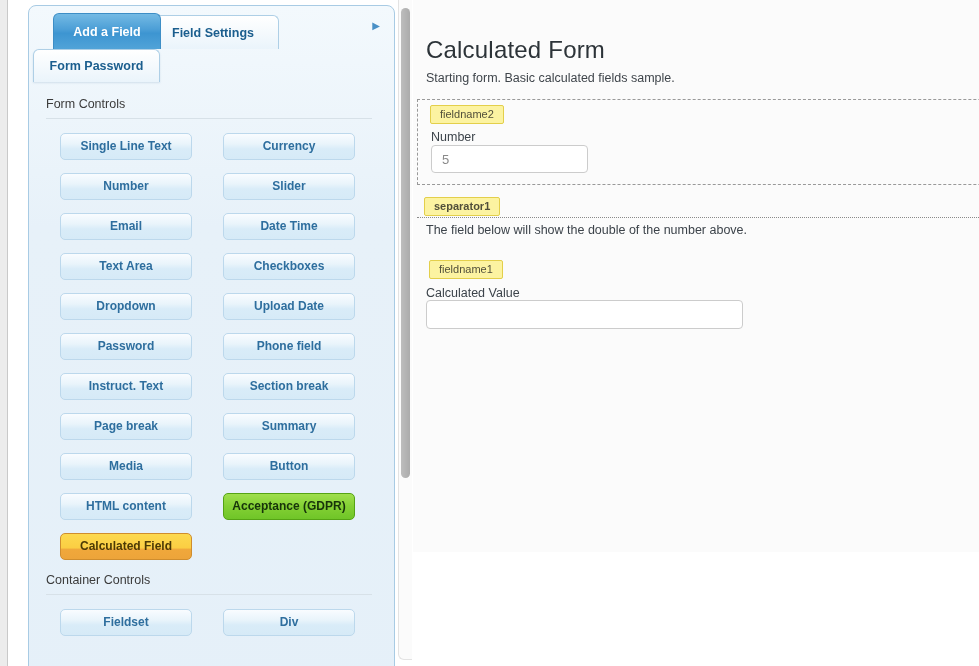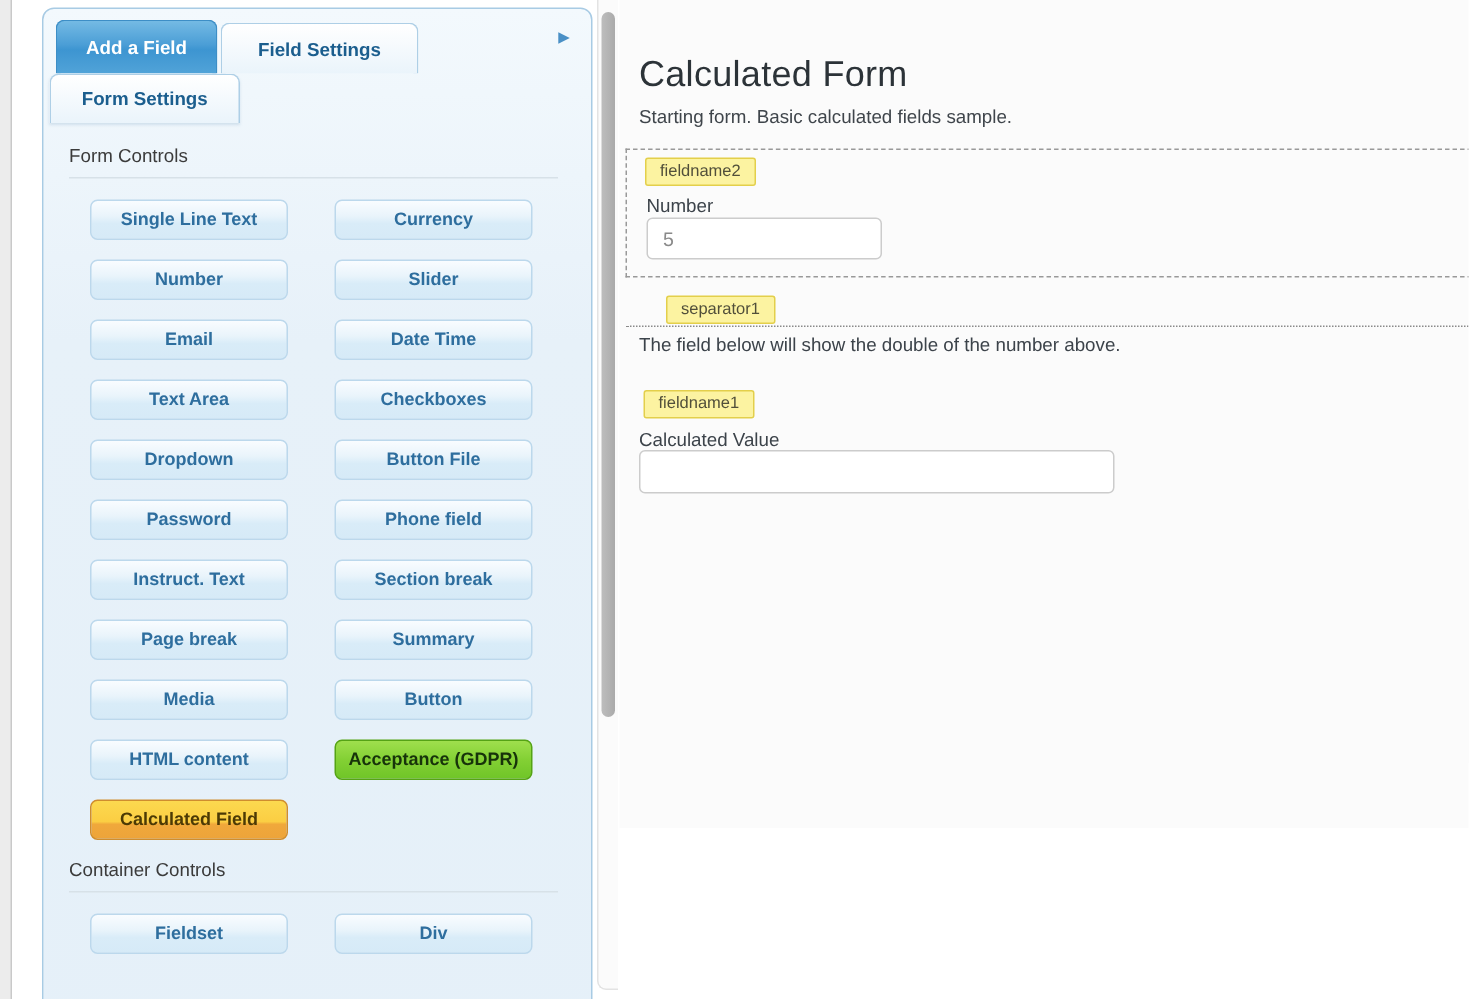--- a/index.html
+++ b/index.html
@@ -17,21 +17,21 @@
            border:1px solid #a8cbe4; border-radius:8px;
            background:linear-gradient(180deg,#f3f9fd 0%, #e7f1f9 30%, #e5f0f9 100%); }
 
   
   .tabs { position:relative; height:78px; }
   .tab { position:absolute; font-weight:bold; font-size:12.5px; text-align:center;
          border:1px solid #aecfe6; border-bottom:none; border-radius:6px 6px 0 0;
          background:linear-gradient(180deg,#ffffff 0%, #eaf4fb 100%);
          color:#1b5e8e; cursor:pointer; }
   .tab.active { background:linear-gradient(180deg,#74bae4 0%, #4b9ed6 45%, #3d95d1 55%, #51a3d8 100%);
-                border-color:#3d8ec6; color:#fff; }
+                border-color:#3d8ec6; color:#fff;margin-left:16px; }
   .tab-add   { left:8px;  top:7px;  width:108px; height:36px; line-height:36px; z-index:2; }
   .tab-field { left:118px; top:9px; width:132px; height:34px; line-height:34px; }
   .tab-form  { left:4px;  top:43px; width:127px; height:33px; line-height:33px; z-index:1;
                box-shadow:0 1px 2px rgba(120,160,190,.25); }
   .panel-arrow { position:absolute; right:11px; top:13px; width:14px; height:14px;
                  color:#4a90c6; font-size:10px; line-height:14px; text-align:center; cursor:pointer; }
 
   .section-label { margin:13px 0 0 17px; font-size:12.5px; color:#3b3b3b; }
   .divider { margin:7px 0 0 17px; width:326px; height:0;
              border-top:1px solid #d7e1e8; }
@@ -64,59 +64,59 @@
                           border:1px dashed #999; cursor:pointer; }
   .tag-badge { display:inline-block; background:#fcf3a1; border:1px solid #e3cf4b;
                color:#514f3a; font-size:11px; line-height:13px; padding:2px 9px; border-radius:2px; }
   .badge-1 { position:absolute; left:12px; top:5px; }
   .field-label { position:absolute; font-size:12.5px; color:#3c434a; }
   .label-number { left:13px; top:30px; }
   .num-input { position:absolute; left:13px; top:45px; width:157px; height:28px;
                border:1px solid #ccc; border-radius:4px; background:#fff; color:#8a8a8a;
                font-size:13px; padding:0 10px; font-family:"Liberation Sans",sans-serif; outline:none; }
 
-  .badge-sep { position:absolute; left:31px; top:197px; }
+  .badge-sep { position:absolute; left:11px; top:197px;font-weight:bold; }
   .dotted-rule { position:absolute; left:4px; top:217px; width:820px; height:0;
                  border-top:1px dotted #8a8a8a; }
   .sep-desc { position:absolute; left:13px; top:223px; font-size:12.5px; color:#3c434a; }
 
   .badge-calc { position:absolute; left:16px; top:260px; }
   .label-calc { left:13px; top:286px; }
   .calc-input { position:absolute; left:13px; top:300px; width:317px; height:29px;
                 border:1px solid #ccc; border-radius:4px; background:#fff; color:#444;
                 font-size:13px; padding:0 10px; font-family:"Liberation Sans",sans-serif; outline:none; }
 </style>
 </head>
 <body>
 
 <div class="left-strip"></div>
 
 <div class="left-pane">
   <div class="panel">
     <div class="tabs">
       <div class="tab active tab-add">Add a Field</div>
       <div class="tab tab-field">Field Settings</div>
-      <div class="tab tab-form">Form Settings</div>
+      <div class="tab tab-form">Form Password</div>
       <div class="panel-arrow">▶</div>
     </div>
 
     <div class="section-label">Form Controls</div>
     <div class="divider"></div>
 
     <div class="btn-grid">
       <div class="ctl-btn">Single Line Text</div>
       <div class="ctl-btn">Currency</div>
       <div class="ctl-btn">Number</div>
       <div class="ctl-btn">Slider</div>
       <div class="ctl-btn">Email</div>
       <div class="ctl-btn">Date Time</div>
       <div class="ctl-btn">Text Area</div>
       <div class="ctl-btn">Checkboxes</div>
       <div class="ctl-btn">Dropdown</div>
-      <div class="ctl-btn">Button File</div>
+      <div class="ctl-btn">Upload Date</div>
       <div class="ctl-btn">Password</div>
       <div class="ctl-btn">Phone field</div>
       <div class="ctl-btn">Instruct. Text</div>
       <div class="ctl-btn">Section break</div>
       <div class="ctl-btn">Page break</div>
       <div class="ctl-btn">Summary</div>
       <div class="ctl-btn">Media</div>
       <div class="ctl-btn">Button</div>
       <div class="ctl-btn">HTML content</div>
       <div class="ctl-btn green">Acceptance (GDPR)</div>

